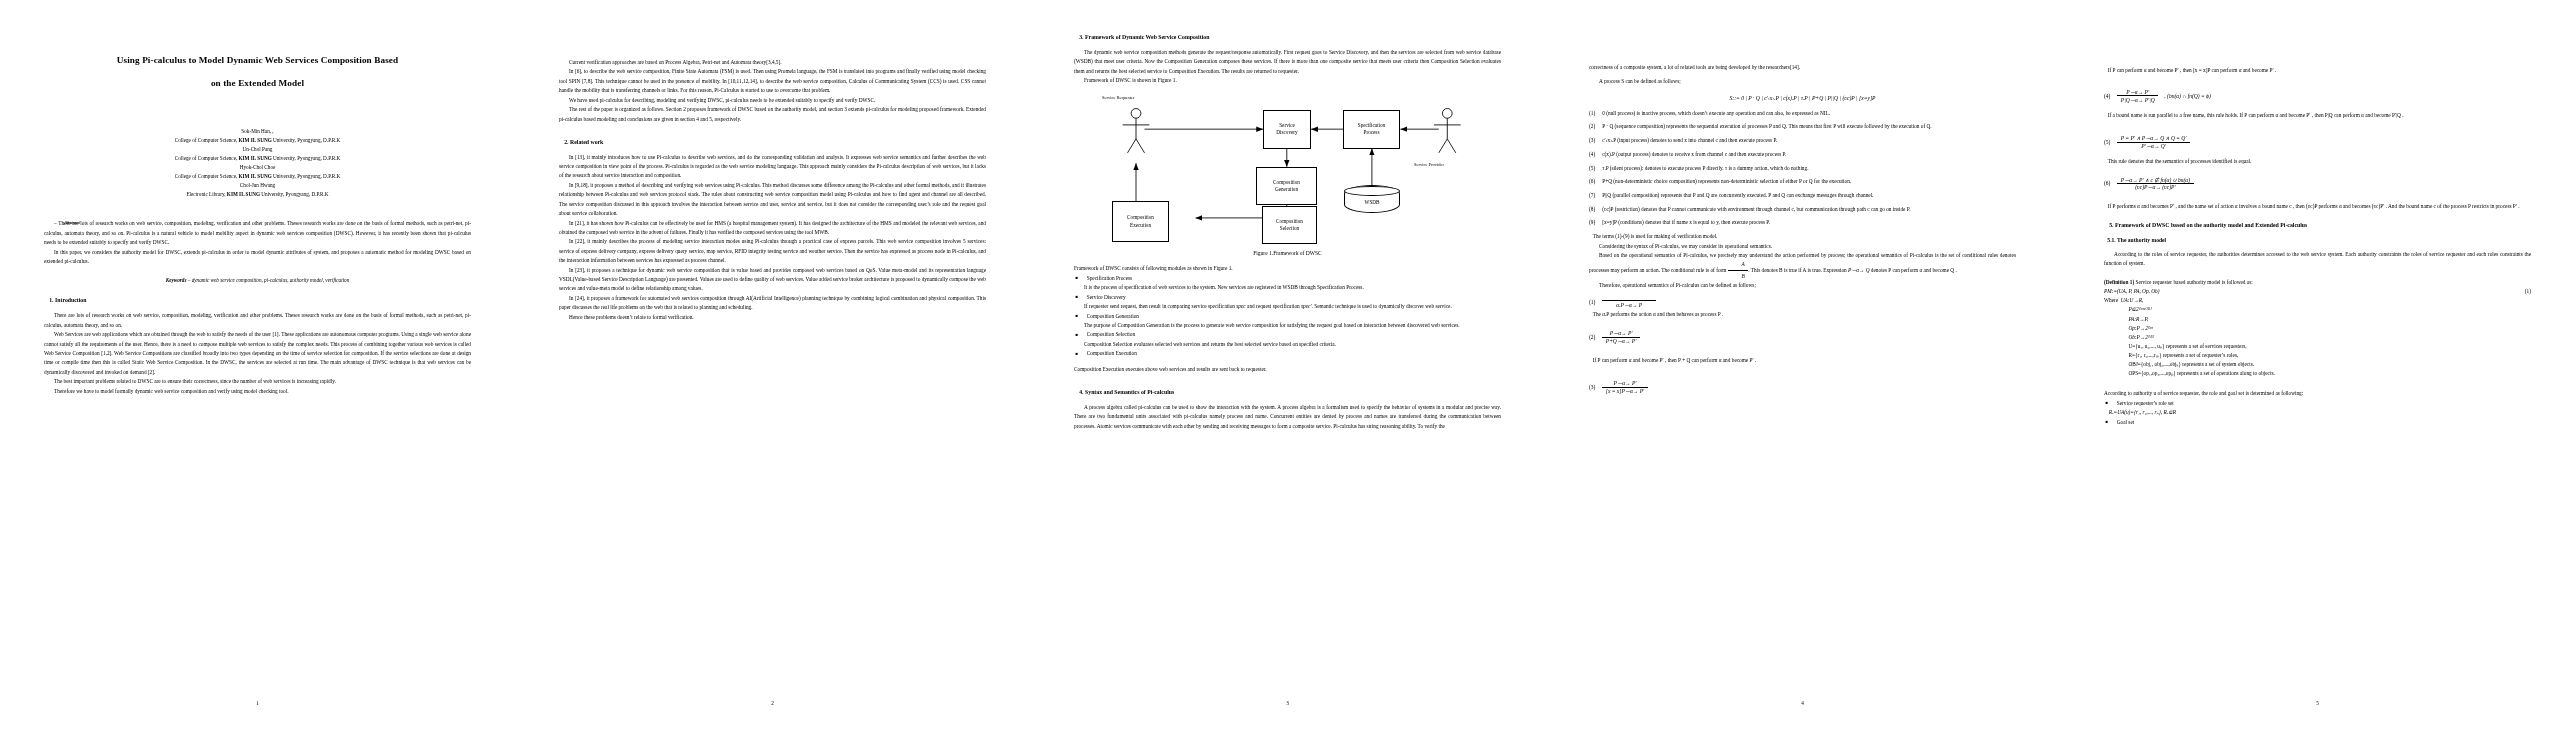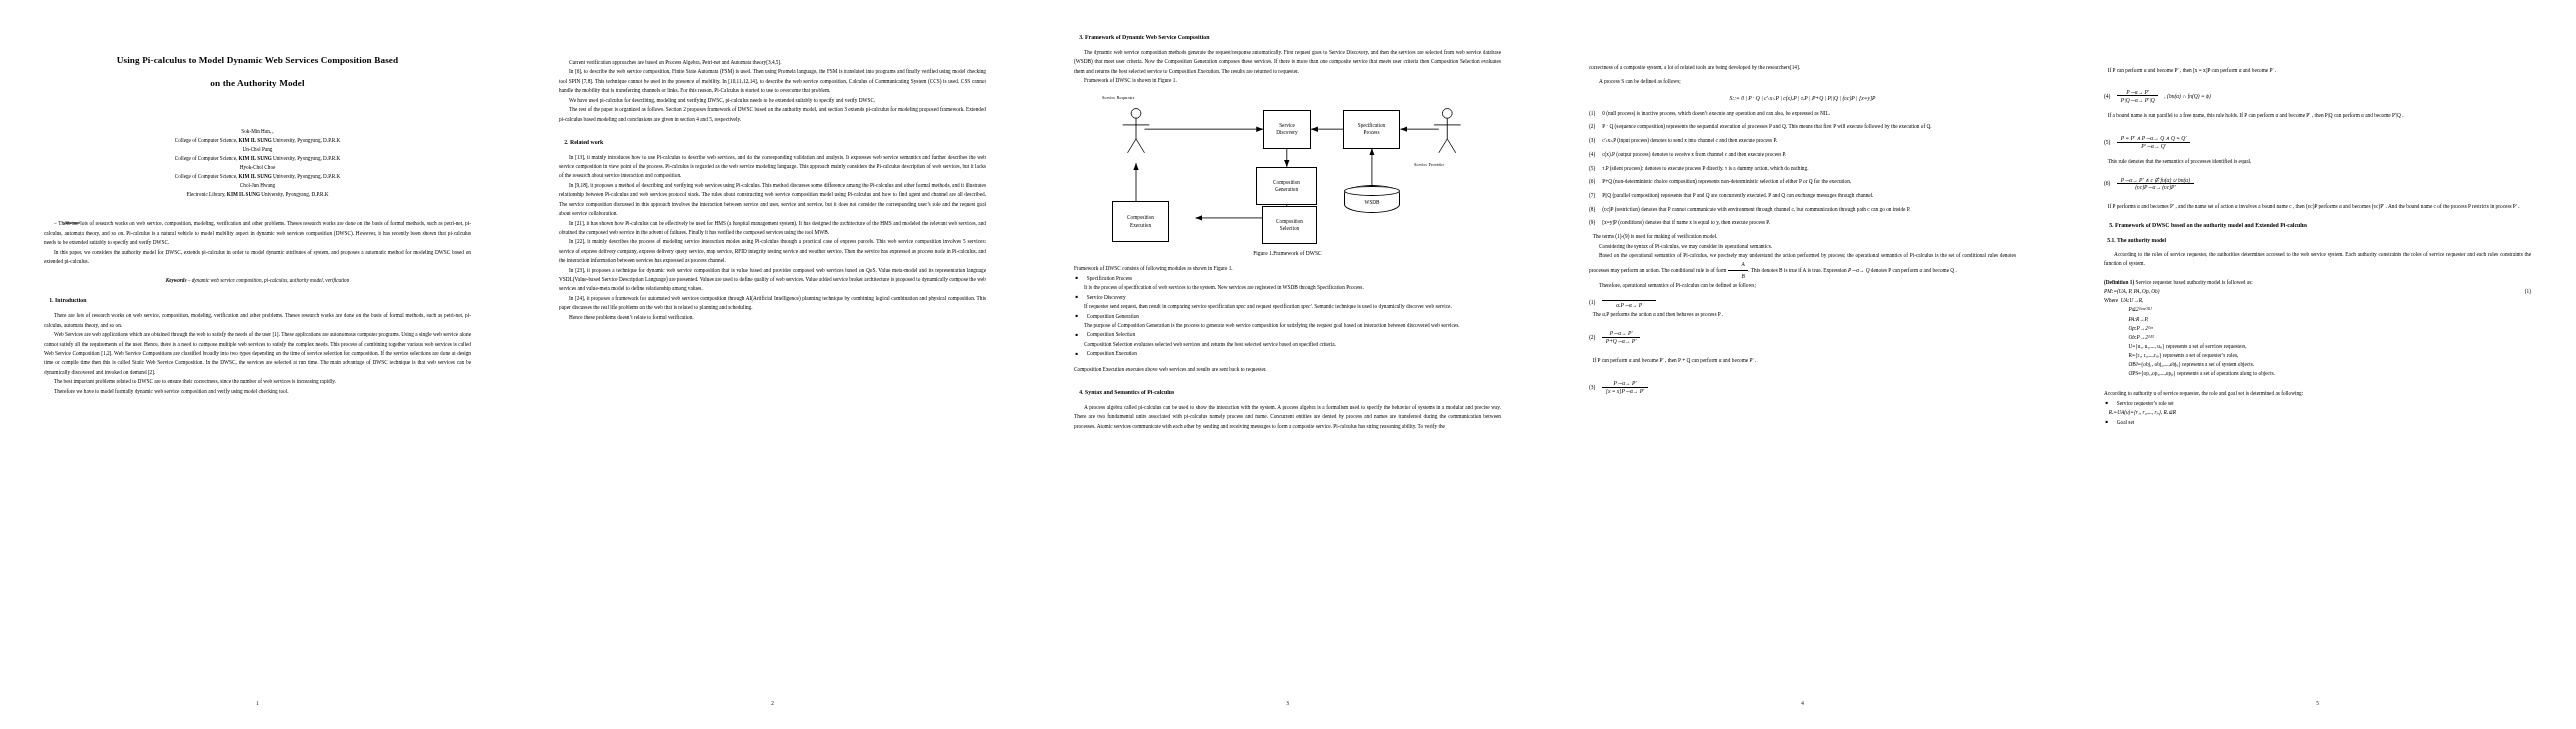--- a/index.html
+++ b/index.html
@@ -60,21 +60,21 @@
 </style>
 </head>
 <body>
 
 <div class="sheet">
 
   <div class="page">
     <div class="body">
       <h1 class="title">
         <span>Using Pi-calculus to Model Dynamic Web Services Composition Based</span><br>
-        <span>on the Authority Model</span>
+        <span>on the Extended Model</span>
       </h1>
 
       <div class="authors">
         <div>Sok-Min Han, ,</div>
         <div><span>College of Computer Science, </span><span class="bold">KIM IL SUNG</span><span> University, Pyongyang, D.P.R.K</span></div>
         <div>Un-Chol Pang</div>
         <div><span>College of Computer Science, </span><span class="bold">KIM IL SUNG</span><span> University, Pyongyang, D.P.R.K</span></div>
         <div>Hyok-Chol Choe</div>
         <div><span>College of Computer Science, </span><span class="bold">KIM IL SUNG</span><span> University, Pyongyang, D.P.R.K</span></div>
         <div>Chol-Jun Hwang</div>

